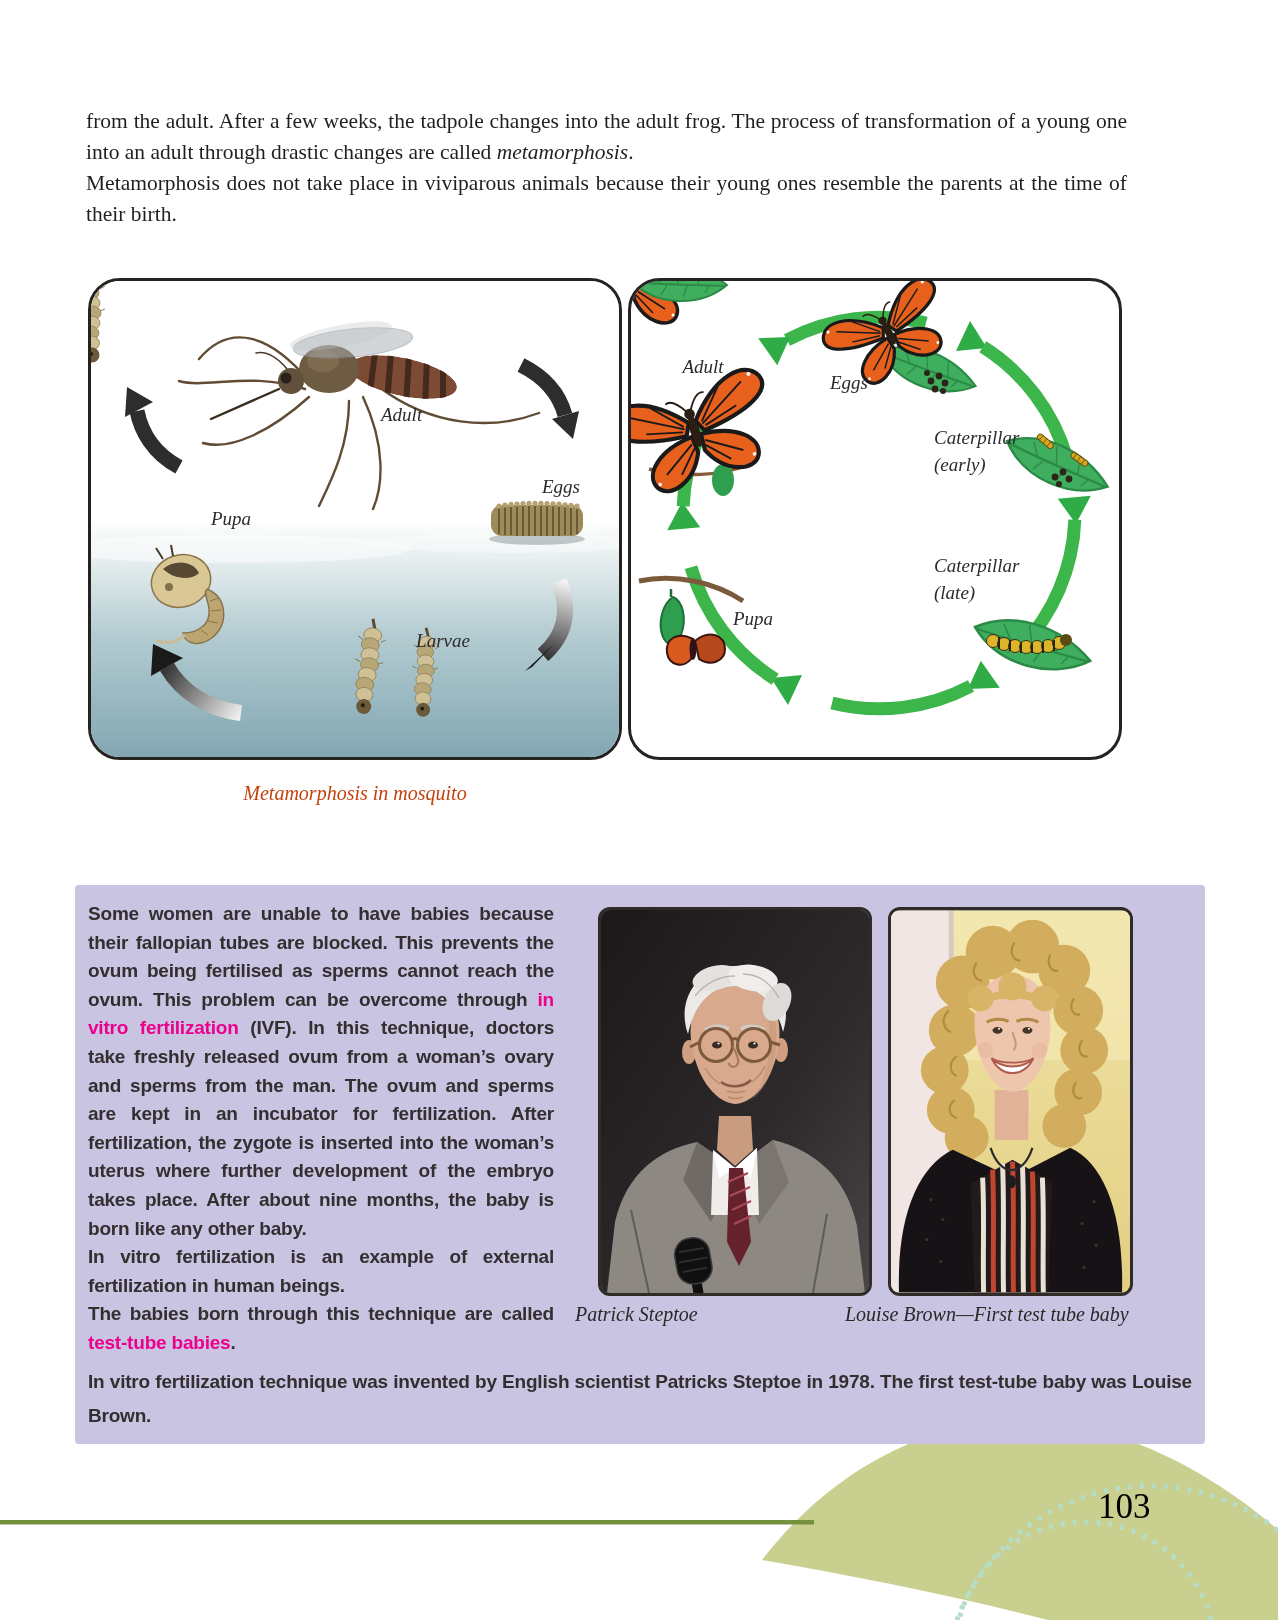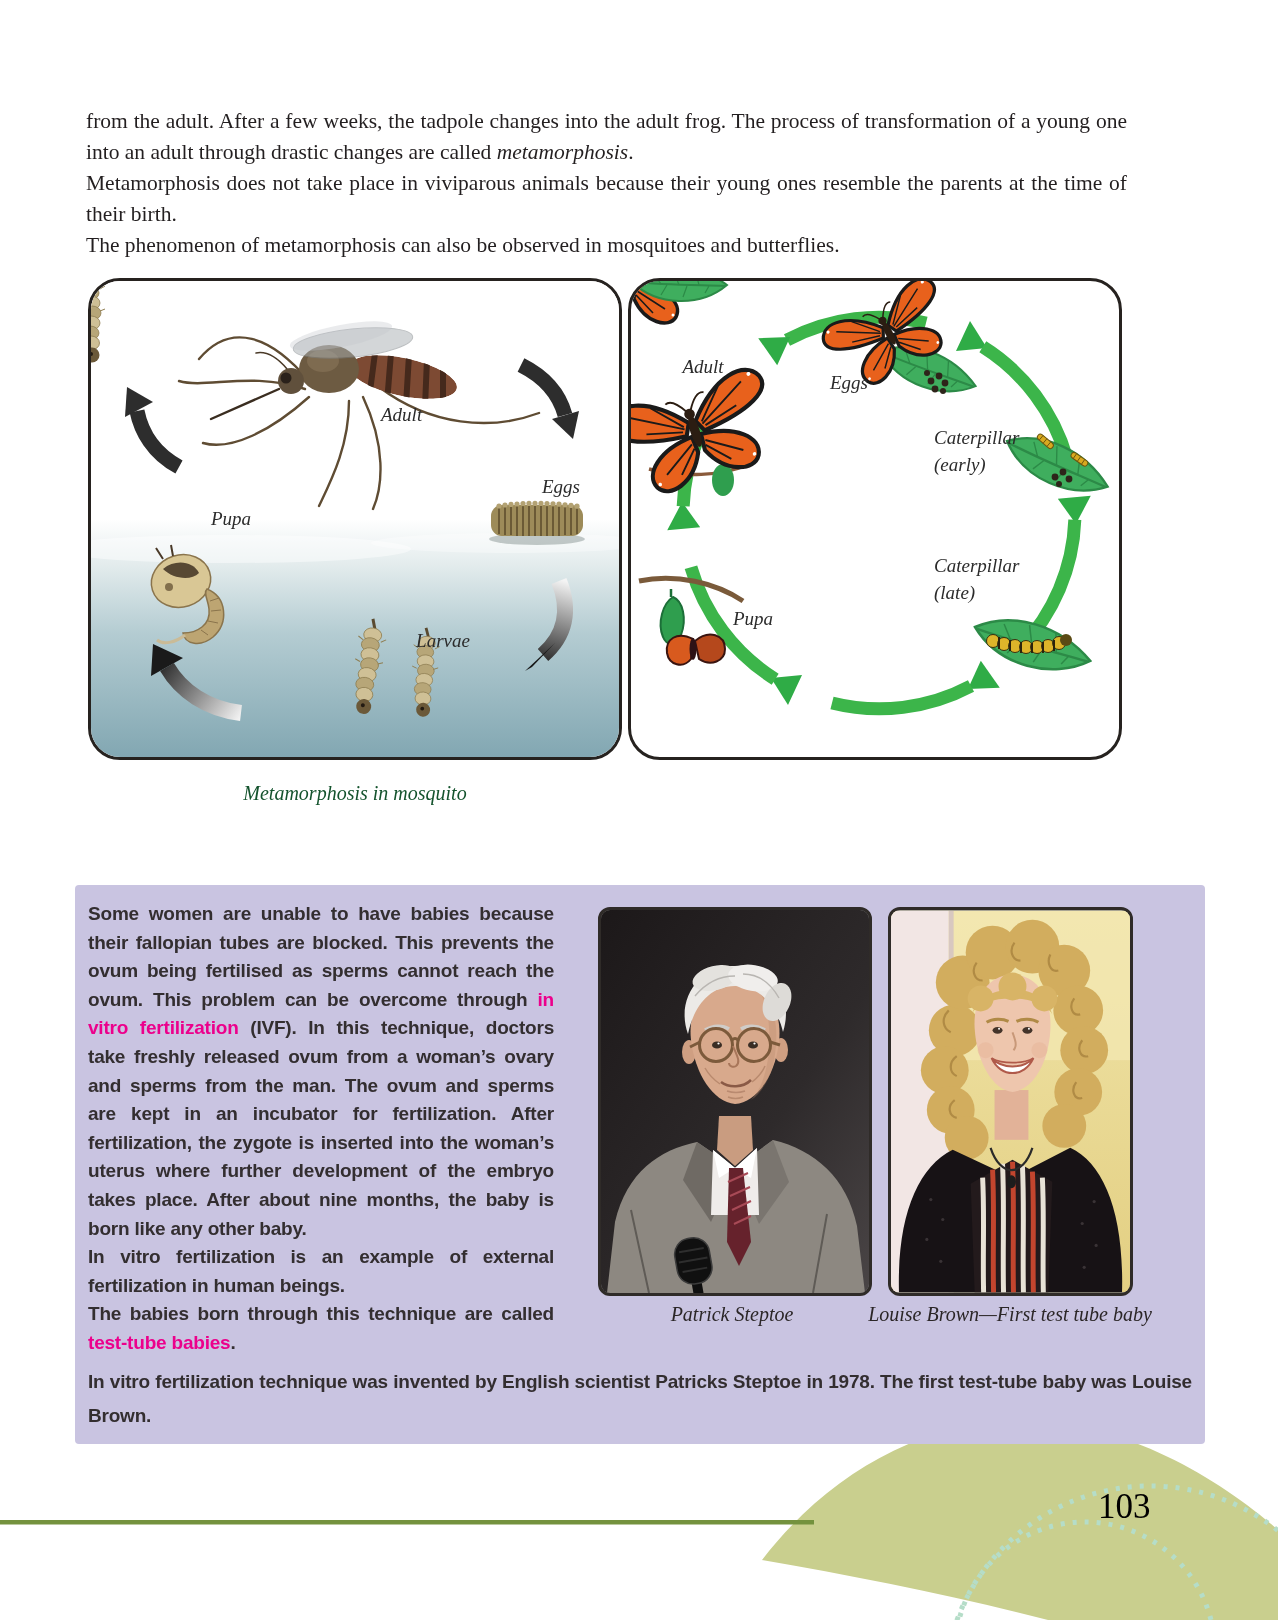--- a/index.html
+++ b/index.html
@@ -11,21 +11,21 @@
          font-size:21.5px;line-height:31px;text-align:justify;color:#231f20;}
   .intro p{margin:0;}
   .intro .it{font-style:italic;}
 
   
   .figbox{position:absolute;top:278px;height:482px;border:3px solid #26221f;
           border-radius:32px;overflow:hidden;background:#ffffff;box-sizing:border-box;}
   .figbox.mosq{left:88px;width:534px;}
   .figbox.bfly{left:628px;width:494px;}
   .fig-svg{display:block;width:100%;height:100%;}
-  .figcap{position:absolute;top:782px;font-style:italic;font-size:20px;text-align:center;color:#14532d;}
+  .figcap{position:absolute;top:782px;font-style:italic;font-size:20px;text-align:center;color:#c2410c;}
   .figcap.mosq{left:88px;width:534px;}
   .figcap.bfly{left:628px;width:494px;}
 
   
   .banner{position:absolute;left:70px;top:818px;width:215px;height:68px;z-index:3;}
   .banner svg{position:absolute;left:0;top:0;width:100%;height:100%;}
   .banner .btxt{position:absolute;left:20px;top:22px;width:180px;
         font-family:"Liberation Sans", sans-serif;font-stretch:condensed;
         font-weight:700;font-size:19.5px;letter-spacing:.5px;color:#ffffff;}
 
@@ -38,41 +38,40 @@
   .ivf-col{position:absolute;left:13px;top:15px;width:466px;}
   .ivf-col p{margin:0;}
   .pink{color:#ec008c;}
   .ivf-wide{position:absolute;left:13px;top:461px;width:1104px;line-height:34px;}
   .photo{position:absolute;top:22px;height:383px;border:3px solid #2f2b28;border-radius:12px;
          overflow:hidden;box-sizing:content-box;background:#888;}
   .photo.steptoe{left:523px;width:268px;}
   .photo.brown{left:813px;width:239px;}
   .photo svg{display:block;width:100%;height:100%;}
   .photocap{position:absolute;top:418px;font-style:italic;font-size:20px;
-            font-family:"Liberation Serif", serif;text-align:center;color:#2b2627;}
+            font-family:"Liberation Serif", serif;color:#2b2627;}
   .photocap.steptoe{left:500px;width:314px;}
   .photocap.brown{left:770px;width:330px;}
 
   
   .footer-art{position:absolute;left:0;top:1400px;width:1278px;height:220px;}
   .pagenum{position:absolute;left:1098px;top:1487px;width:64px;text-align:left;
            font-size:35px;color:#000000;z-index:4;}
 
   
   .lbl{font-family:"Liberation Serif", serif;font-style:italic;font-size:19px;fill:#2b2b2b;}
 </style>
 </head>
 <body>
 
 <div class="page">
 
   <div class="intro">
     <p><span>from the adult. After a few weeks, the tadpole changes into the adult frog. The process of transformation of a young one into an adult through drastic changes are called </span><span class="it">metamorphosis</span><span>.</span></p>
     <p>Metamorphosis does not take place in viviparous animals because their young ones resemble the parents at the time of their birth.</p>
-    <p>The phenomenon of metamorphosis can also be observed in mosquitoes and butterflies.</p>
   </div>
 
   <div class="figbox mosq">
     <svg class="fig-svg" viewBox="0 0 528 476">
       <defs>
         <linearGradient id="waterG" x1="0" y1="0" x2="0" y2="1">
           <stop offset="0" stop-color="#ffffff"></stop>
             <stop offset="0.50" stop-color="#ffffff"></stop>
           <stop offset="0.60" stop-color="#e2ebec"></stop>
             <stop offset="0.74" stop-color="#b4ccd2"></stop>

